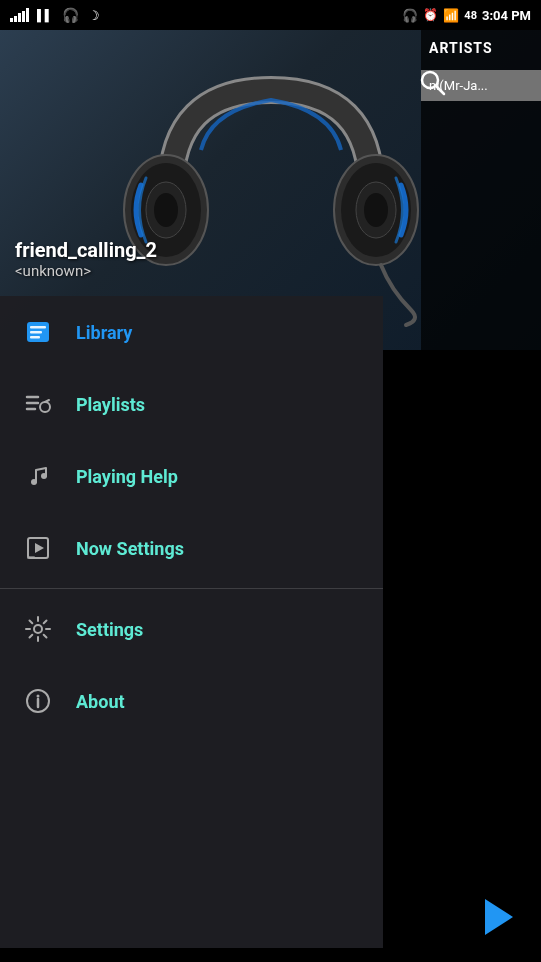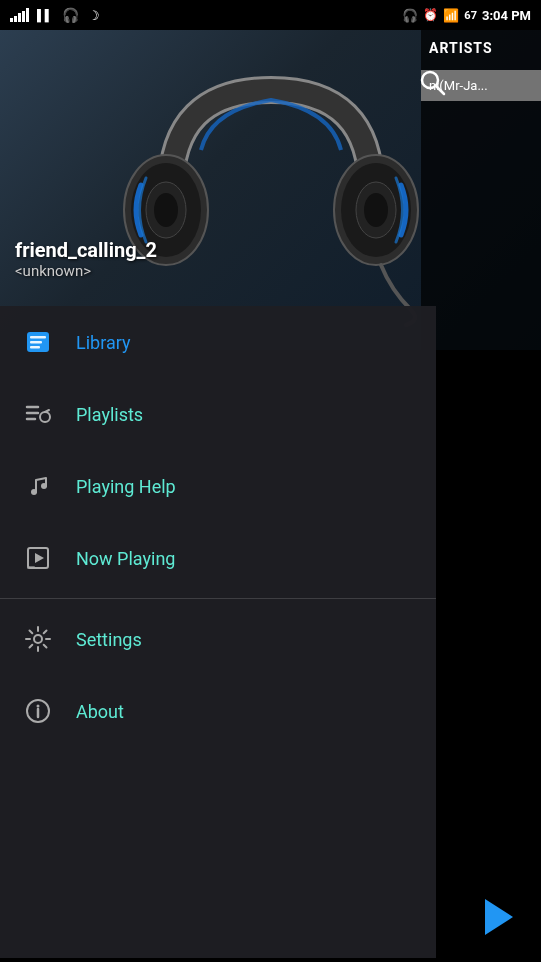--- a/index.html
+++ b/index.html
@@ -114,26 +114,27 @@
 
     .now-playing-info .artist-name {
       font-size: 15px;
       color: #ccc;
       text-shadow: 1px 1px 3px rgba(0,0,0,0.8);
     }
 
     
     .drawer {
       position: absolute;
-      top: 306px;
+      top: 296px;
       left: 0;
-      width: 436px;
+      width: 383px;
       height: 652px;
       background: rgba(30, 30, 35, 0.97);
       z-index: 8;
+      font-weight: bold;
     }
 
     .drawer-menu-item {
       display: flex;
       align-items: center;
       padding: 18px 20px;
       cursor: pointer;
       transition: background 0.2s;
     }
 
@@ -221,21 +222,21 @@
     <span style="color:#fff;font-size:13px;margin-left:4px;">☽</span>
   </div>
   <div class="status-right">
 
     <span>🎧</span>
 
     <span style="font-size:12px;">⏰</span>
 
     <span style="font-size:13px;">📶</span>
 
-    <span style="font-size:11px;">67</span>
+    <span style="font-size:11px;">48</span>
 
     <span>3:04 PM</span>
   </div>
 </div>
 
 <div class="headphones-area">
   <svg class="headphone-svg" viewBox="0 0 320 280">
 
     <path d="M60 140 Q60 40 160 40 Q260 40 260 140" stroke="#888" stroke-width="28" fill="none" stroke-linecap="round"></path>
     <path d="M60 140 Q60 40 160 40 Q260 40 260 140" stroke="#333" stroke-width="22" fill="none" stroke-linecap="round"></path>
@@ -321,21 +322,21 @@
   </div>
 
   <div class="drawer-menu-item">
     <div class="item-icon">
       <svg width="28" height="28" viewBox="0 0 28 28">
         <rect x="4" y="4" width="20" height="20" rx="2" stroke="#aaa" stroke-width="2" fill="none"></rect>
         <path d="M11 9 L11 19 L20 14 Z" fill="#aaa"></path>
         <rect x="3" y="22" width="8" height="3" rx="1" fill="#aaa" opacity="0.6"></rect>
       </svg>
     </div>
-    <span class="item-label">Now Playing</span>
+    <span class="item-label">Now Settings</span>
   </div>
 
   <div class="drawer-divider"></div>
 
   <div class="drawer-menu-item">
     <div class="item-icon">
       <svg width="28" height="28" viewBox="0 0 28 28">
         <circle cx="14" cy="14" r="4" stroke="#aaa" stroke-width="2" fill="none"></circle>
         <path d="M14 2 L14 6 M14 22 L14 26 M2 14 L6 14 M22 14 L26 14 M5.5 5.5 L8.3 8.3 M19.7 19.7 L22.5 22.5 M5.5 22.5 L8.3 19.7 M19.7 8.3 L22.5 5.5" stroke="#aaa" stroke-width="2" stroke-linecap="round"></path>
       </svg>

